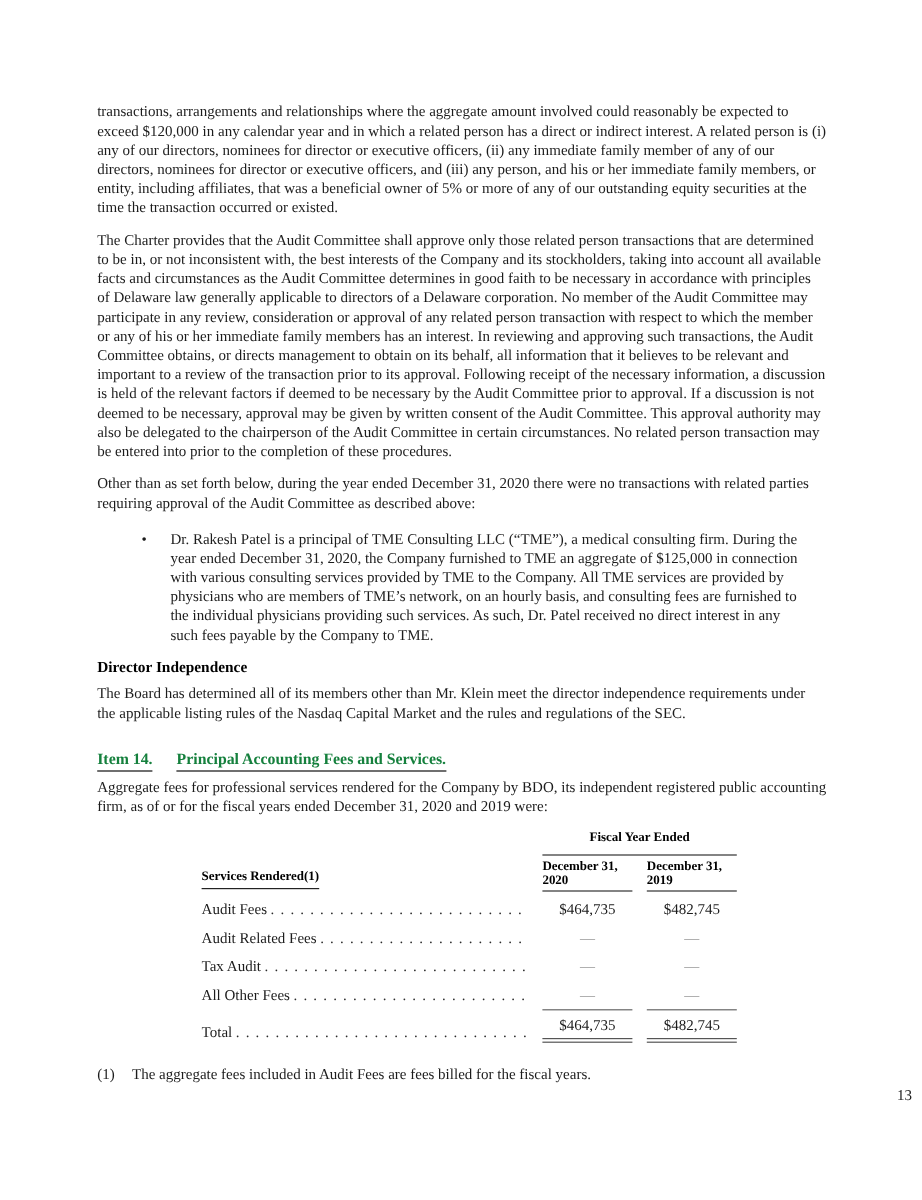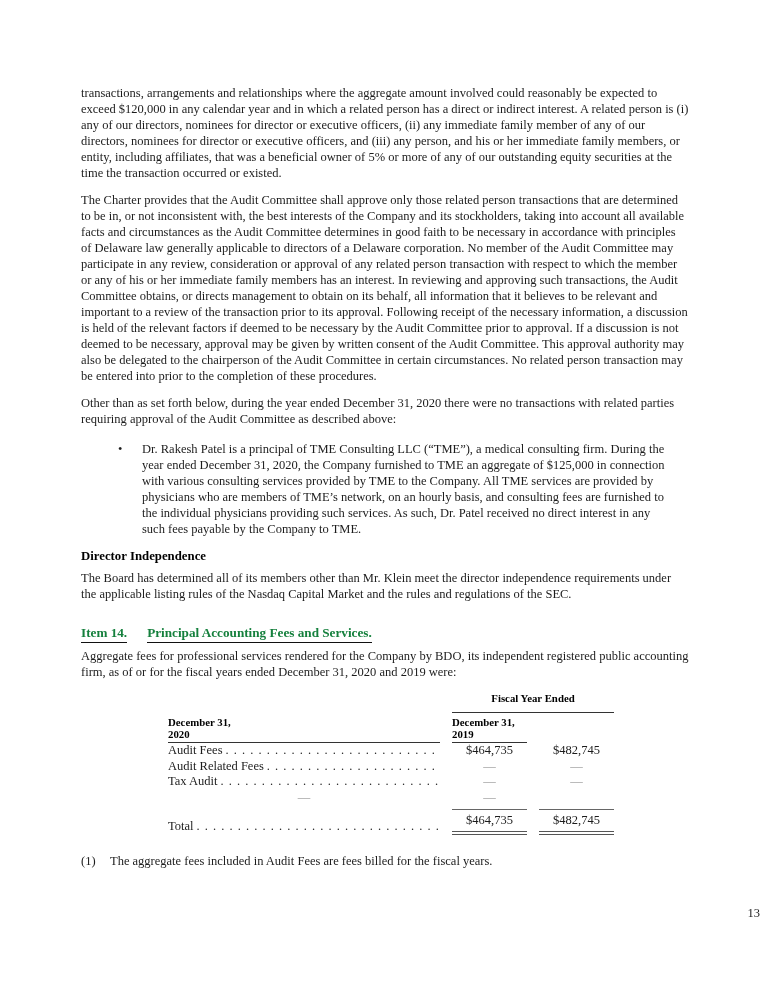--- a/index.html
+++ b/index.html
@@ -80,21 +80,21 @@
     font-size: 10.8px;
     color: #000;
     padding-bottom: 2px;
   }
   .services-head .hdr-u {
     border-bottom: 1.3px solid #222;
     padding-bottom: 2px;
     display: inline-block;
   }
   .data-row { line-height: 15.6px; }
-  .lbl-cell { display: flex; overflow: hidden; }
+  .lbl-cell { display: flex; overflow: hidden; margin-top: 8px; }
   .lbl-cell .lbl { white-space: nowrap; }
   .leader {
     flex: 1;
     overflow: hidden;
     white-space: nowrap;
     color: #2a2a2a;
     padding-left: 3px;
   }
   .leader::after {
     content: ". . . . . . . . . . . . . . . . . . . . . . . . . . . . . . . . . . . . . . . . . . . . . . . . . . . . . . . . . . . . . . . . . . . . . . . .";
@@ -156,20 +156,23 @@
     <p class="para">Aggregate fees for professional services rendered for the Company by BDO, its independent registered public accounting firm, as of or for the fiscal years ended December 31, 2020 and 2019 were:</p>
 
     <div class="fees-table">
 
       <div class="t-row">
         <div></div>
         <div class="t-group-head">Fiscal Year Ended</div>
       </div>
 
       <div class="t-row">
+        <div class="services-head">
+          <span class="hdr-u">Services Rendered(1)</span>
+        </div>
         <div class="t-col-head">
           <div>December 31,</div>
           <div>2020</div>
         </div>
         <div class="t-col-head">
           <div>December 31,</div>
           <div>2019</div>
         </div>
       </div>
 
@@ -194,20 +197,24 @@
       <div class="t-row data-row">
         <div class="lbl-cell">
             <span class="lbl">Tax Audit</span>
             <span class="leader"></span>
           </div>
         <div class="val dash">—</div>
         <div class="val dash">—</div>
       </div>
 
       <div class="t-row data-row">
+        <div class="lbl-cell">
+            <span class="lbl">All Other Fees</span>
+            <span class="leader"></span>
+          </div>
         <div class="val dash">—</div>
         <div class="val dash">—</div>
       </div>
 
       <div class="t-row">
         <div></div>
         <div class="sep-line"></div>
         <div class="sep-line"></div>
       </div>
 

